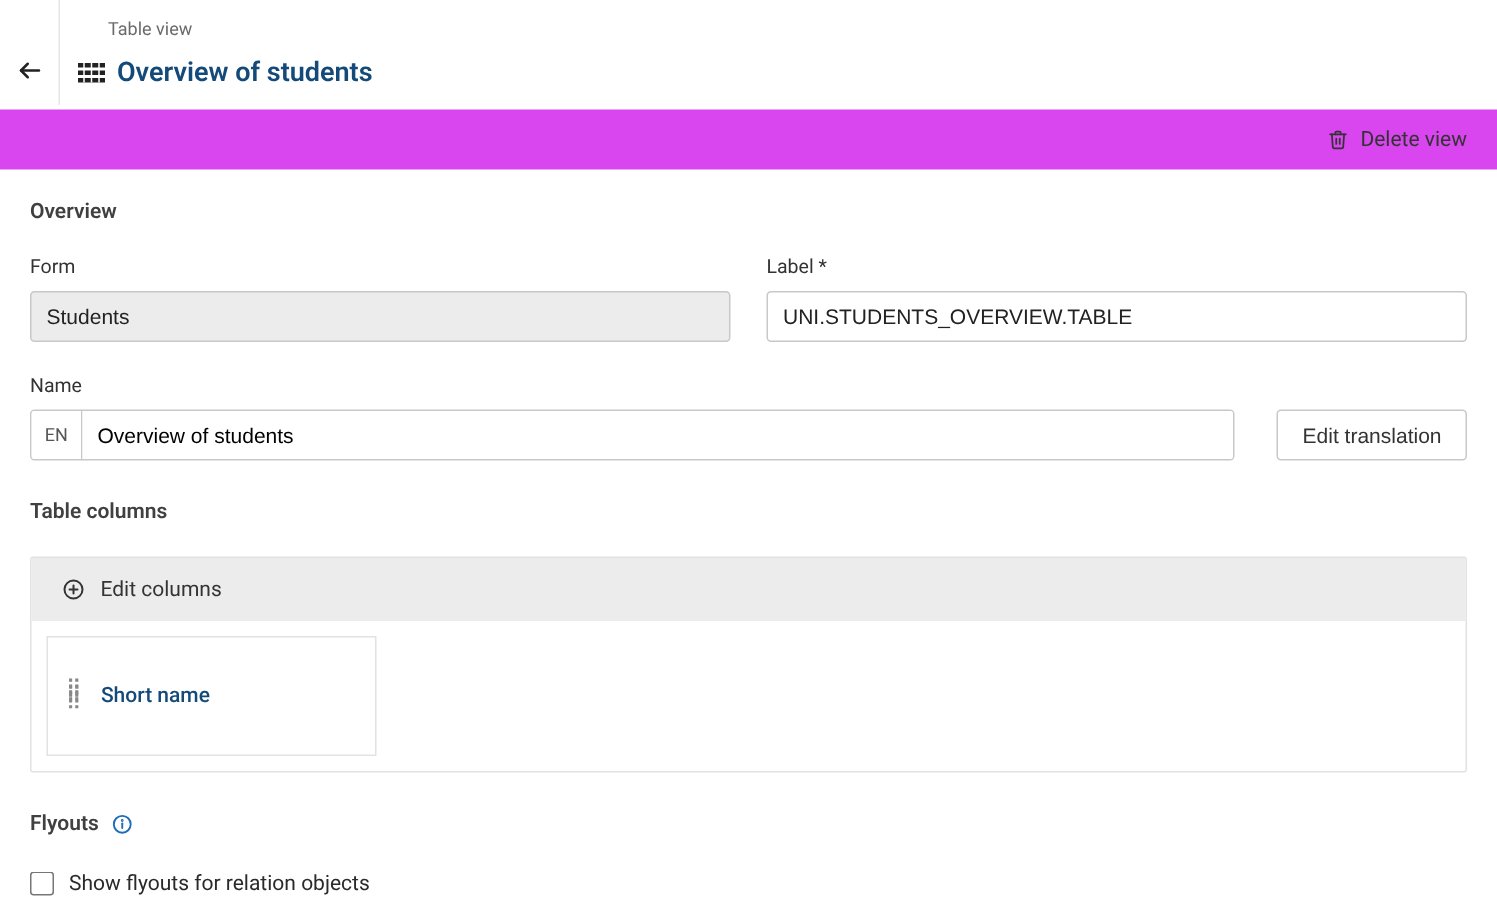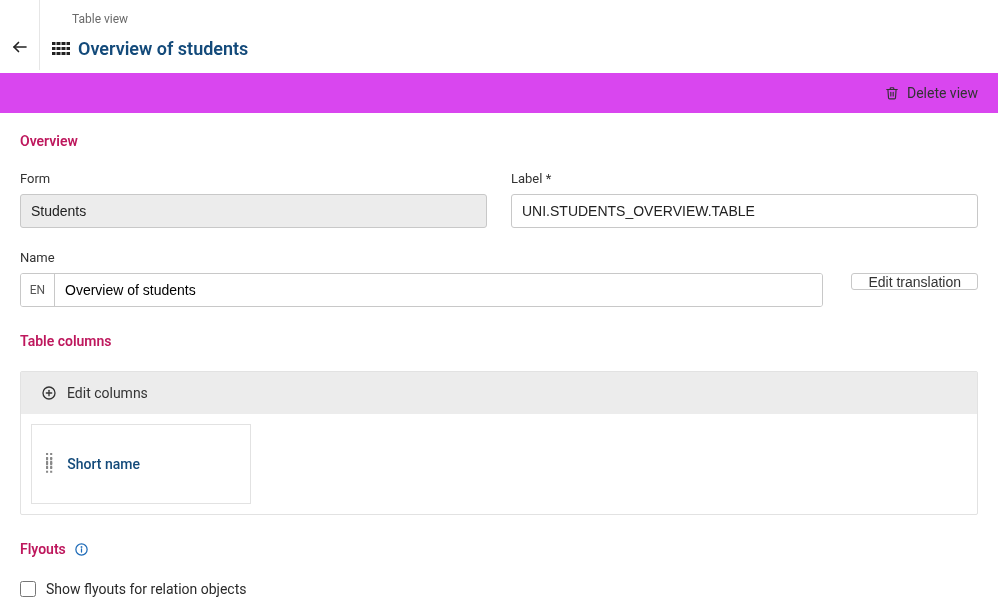--- a/index.html
+++ b/index.html
@@ -65,21 +65,21 @@
     align-items: center;
     gap: 8px;
     color: #333;
     cursor: pointer;
     font-size: 14px;
   }
   .content {
     padding: 20px 20px 0 20px;
   }
   .section-heading {
-    color: #be185d;
+    color: #404040;
     font-weight: 600;
     font-size: 14px;
     margin-bottom: 22px;
   }
   .form-row {
     display: flex;
     gap: 24px;
     margin-bottom: 22px;
   }
   .form-row > .field {
@@ -136,21 +136,21 @@
     border: none;
     padding: 0 10px;
     font-size: 14px;
     outline: none;
   }
   .btn {
     border: 1px solid #c8c8c8;
     background: #fff;
     border-radius: 3px;
     padding: 0 16px;
-    height: 17px;
+    height: 34px;
     font-size: 14px;
     cursor: pointer;
     display: flex;
     align-items: center;
     color: #333;
   }
   .columns-box {
     border: 1px solid #e2e2e2;
     border-radius: 2px;
     margin-bottom: 26px;

